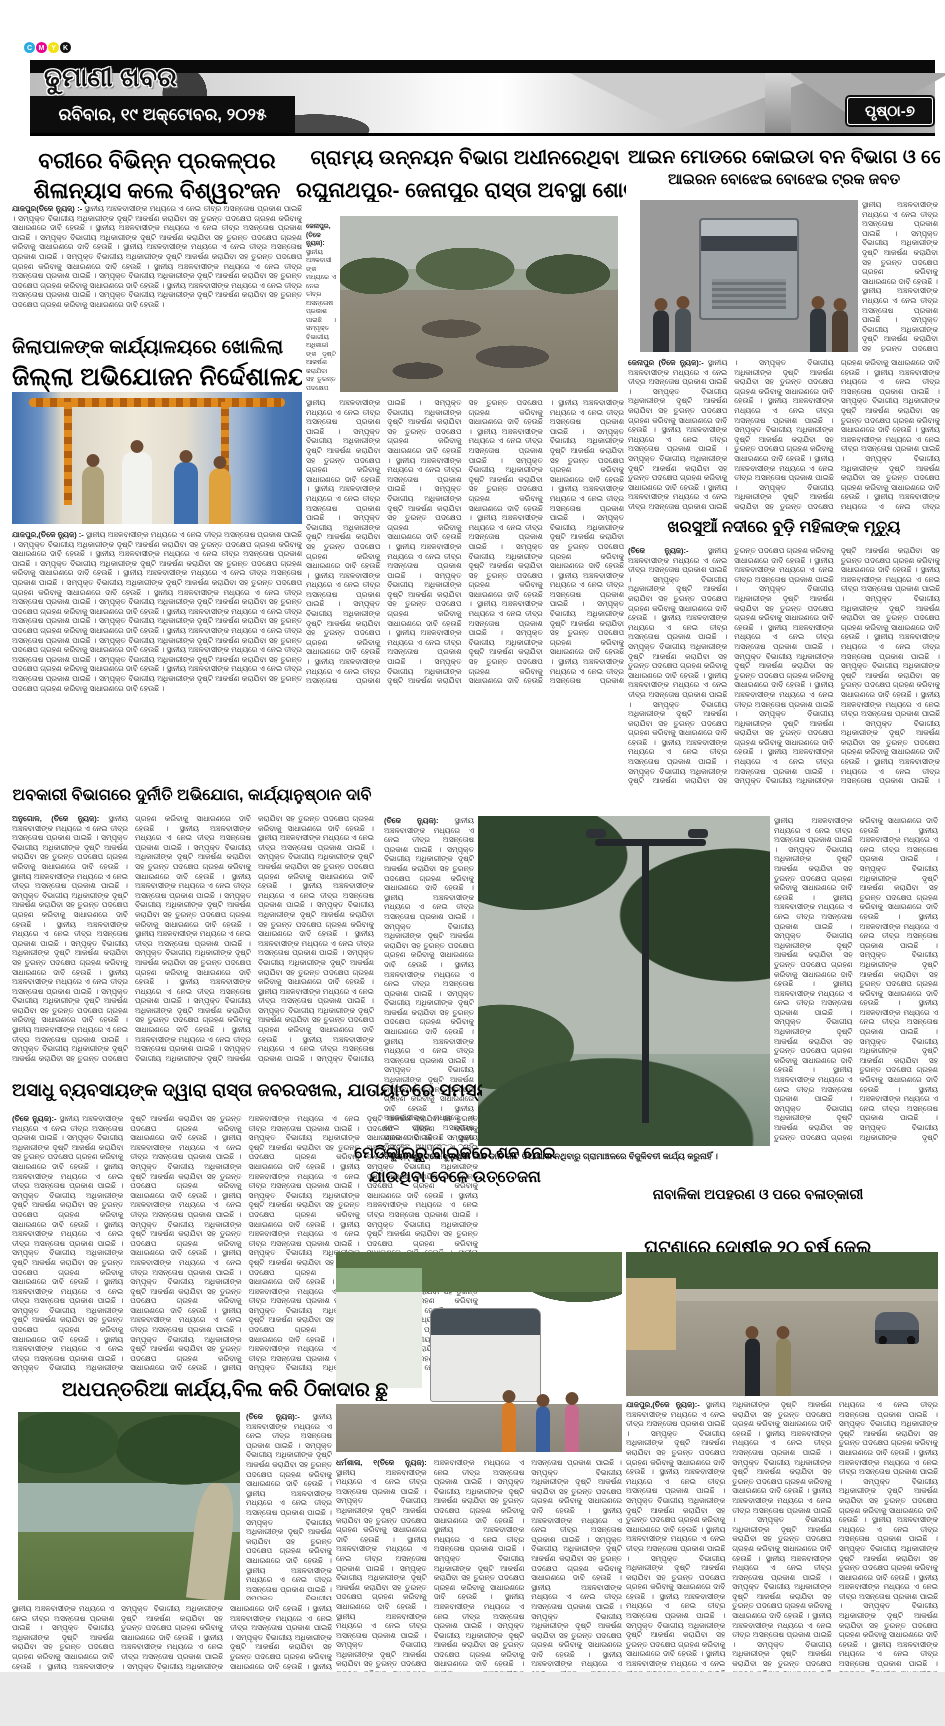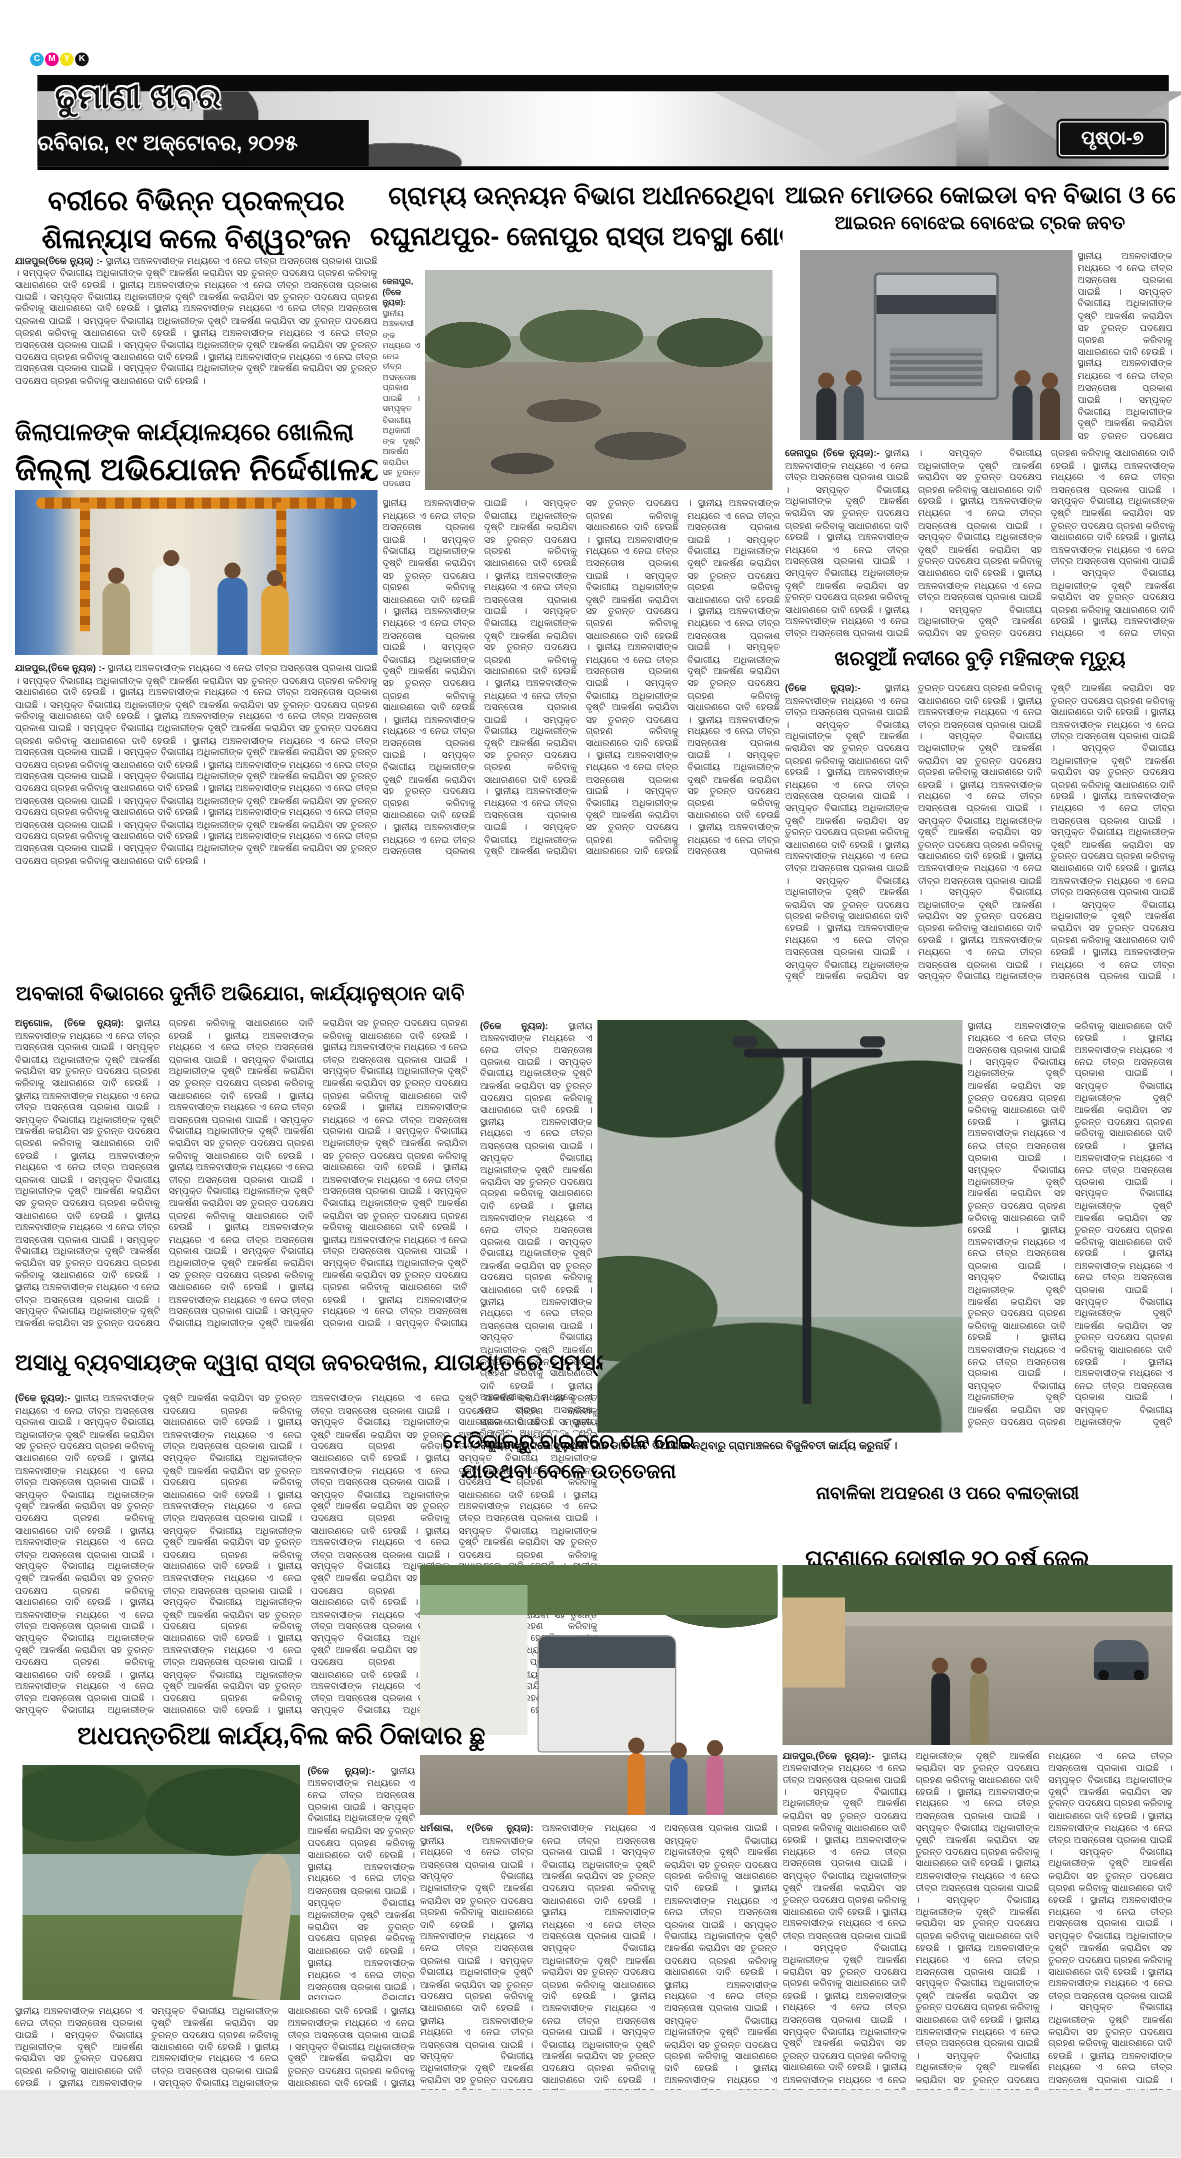--- a/index.html
+++ b/index.html
@@ -16,21 +16,21 @@
       radial-gradient(ellipse 40px 46px at 38% 34%,#3d3d3d 0 55%,transparent 56%),
       radial-gradient(ellipse 90px 26px at 70% 95%,#4a4a4a 0 60%,transparent 61%),
       linear-gradient(90deg,#bdbdbd 0%,#e6e6e6 70%,transparent 100%);}
   .mt{position:absolute;top:13px;width:0;height:0;}
   .mt1{left:540px;border-left:110px solid transparent;border-right:150px solid transparent;border-top:56px solid #cccccc;}
   .mt2{left:760px;border-left:70px solid transparent;border-right:90px solid transparent;border-top:50px solid #a9a9a9;}
   .mtbar{position:absolute;left:735px;top:13px;width:26px;height:60px;background:linear-gradient(180deg,#d6d6d6,#8d8d8d);}
   .logo{position:absolute;left:14px;top:2px;font-size:26px;font-weight:bold;color:#111;
         text-shadow:-1px -1px 0 #fff,1px -1px 0 #fff,-1px 1px 0 #fff,1px 1px 0 #fff,2px 2px 1px #777;}
   .datebox{position:absolute;left:0;top:36px;width:265px;height:37px;background:#0d0d0d;color:#fff;
-        font-size:17px;font-weight:bold;line-height:37px;}
+        font-size:17px;font-weight:bold;text-align:center;line-height:37px;}
   .bigtitle{position:absolute;left:272px;top:14px;width:250px;text-align:center;font-size:42px;font-weight:bold;color:#000;
         text-shadow:-2px -2px 0 #fff,2px -2px 0 #fff,-2px 2px 0 #fff,2px 2px 0 #fff,3px 3px 0 #8a8a8a;}
   .pagebadge{left:845px;top:95px;width:90px;height:32px;background:#101010;color:#fff;border-radius:5px;
         font-size:15px;font-weight:bold;text-align:center;line-height:32px;box-shadow:inset 0 0 0 2px #101010,inset 0 0 0 3px #ffffff;}
   .rule{background:#000;}
   
   .cmyk span{display:inline-block;width:11px;height:11px;border-radius:50%;font-size:7px;color:#fff;
         text-align:center;line-height:11px;font-weight:bold;margin-right:1px;}
   
   .hl{font-weight:bold;color:#000;text-align:center;white-space:nowrap;overflow:hidden;}

